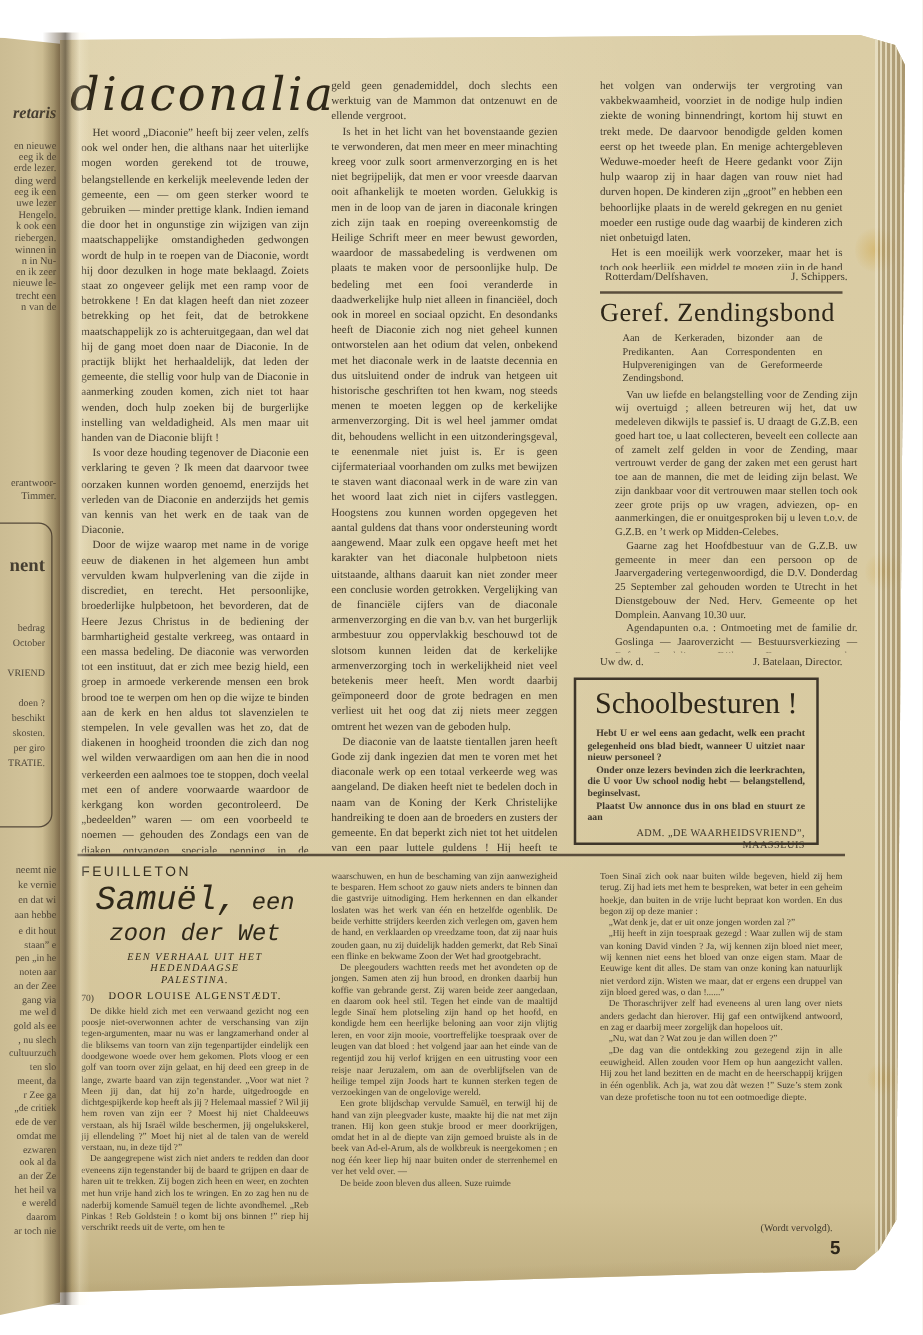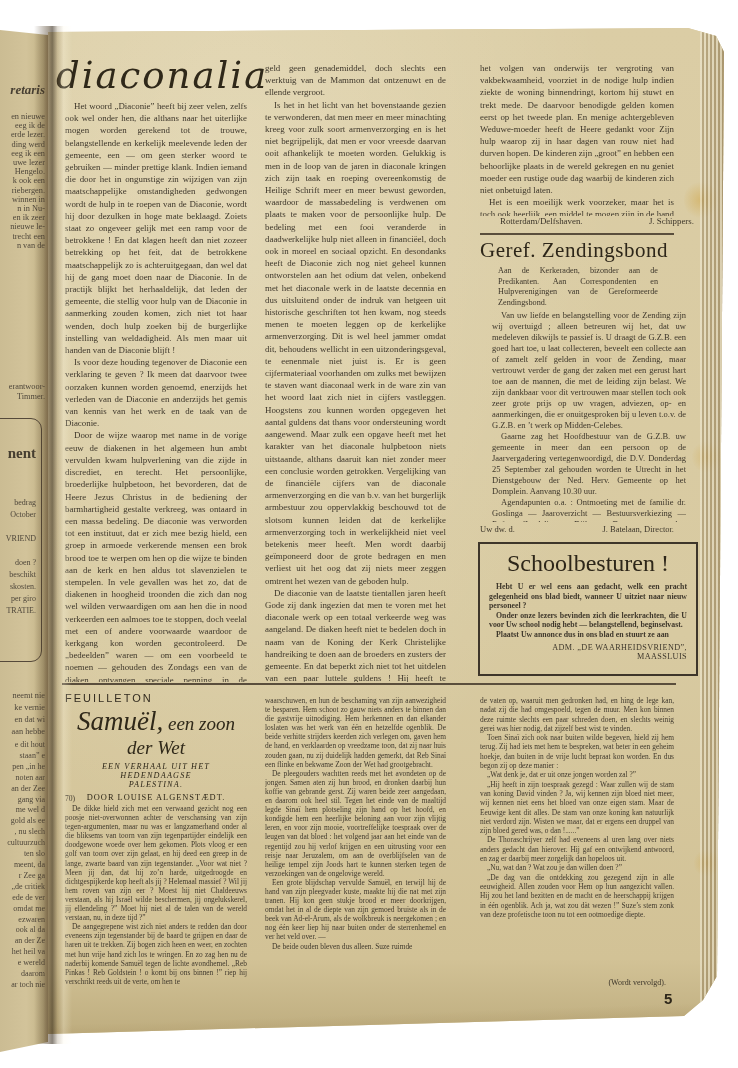--- a/index.html
+++ b/index.html
@@ -64,21 +64,21 @@
 
   .advert{position:absolute;border:2px solid #3e362a;padding:6px 9px 4px 9px;box-sizing:border-box;}
   .advert-title{font-size:24px;text-align:center;color:#2d2619;margin:0 0 5px 0;font-family:"Liberation Serif",serif;}
   .advert-lines{font-size:7.8px;line-height:9.6px;text-align:justify;color:#3e372b;}
   .advert-lines p{margin:0;text-indent:7px;font-weight:bold;}
   .advert-addr{font-size:8.2px;text-align:right;color:#3e372b;margin-top:3px;letter-spacing:.4px;}
 
   .feuilleton-label{position:absolute;font-family:"Liberation Sans",sans-serif;font-weight:normal;
       font-size:11px;letter-spacing:2px;color:#332c20;text-align:left;}
   .sam-header{position:absolute;text-align:center;color:#2f2819;}
-  .sam-title{font-family:Liberation Serif, serif;font-style:italic;margin:0;}
+  .sam-title{font-family:Liberation Mono, monospace;font-style:italic;margin:0;}
   .sam-title .big{font-size:27px;}
   .sam-title .small{font-size:19px;}
   .sam-sub{font-size:8.2px;letter-spacing:1.2px;margin:3px 0 0 0;font-style:italic;}
   .sam-byline{font-size:8.4px;letter-spacing:1px;margin:4px 0 0 0;}
   .installment{font-size:7.6px;margin:0 0 1px 0;}
 
   .continuation-line{position:absolute;font-size:8px;color:#3e372b;text-align:right;}
   .page-number{position:absolute;font-family:"Liberation Sans",sans-serif;font-weight:bold;
       font-size:15px;color:#2d2619;}
 </style>
@@ -172,39 +172,39 @@
         <p>geld geen genademiddel, doch slechts een werktuig van de Mammon dat ontzenuwt en de ellende vergroot.</p>
         <p>Is het in het licht van het bovenstaande gezien te verwonderen, dat men meer en meer minachting kreeg voor zulk soort armenverzorging en is het niet begrijpelijk, dat men er voor vreesde daarvan ooit afhankelijk te moeten worden. Gelukkig is men in de loop van de jaren in diaconale kringen zich zijn taak en roeping overeenkomstig de Heilige Schrift meer en meer bewust geworden, waardoor de massabedeling is verdwenen om plaats te maken voor de persoonlijke hulp. De bedeling met een fooi veranderde in daadwerkelijke hulp niet alleen in financiëel, doch ook in moreel en sociaal opzicht. En desondanks heeft de Diaconie zich nog niet geheel kunnen ontworstelen aan het odium dat velen, onbekend met het diaconale werk in de laatste decennia en dus uitsluitend onder de indruk van hetgeen uit historische geschriften tot hen kwam, nog steeds menen te moeten leggen op de kerkelijke armenverzorging. Dit is wel heel jammer omdat dit, behoudens wellicht in een uitzonderingsgeval, te eenenmale niet juist is. Er is geen cijfermateriaal voorhanden om zulks met bewijzen te staven want diaconaal werk in de ware zin van het woord laat zich niet in cijfers vastleggen. Hoogstens zou kunnen worden opgegeven het aantal guldens dat thans voor ondersteuning wordt aangewend. Maar zulk een opgave heeft met het karakter van het diaconale hulpbetoon niets uitstaande, althans daaruit kan niet zonder meer een conclusie worden getrokken. Vergelijking van de financiële cijfers van de diaconale armenverzorging en die van b.v. van het burgerlijk armbestuur zou oppervlakkig beschouwd tot de slotsom kunnen leiden dat de kerkelijke armenverzorging toch in werkelijkheid niet veel betekenis meer heeft. Men wordt daarbij geïmponeerd door de grote bedragen en men verliest uit het oog dat zij niets meer zeggen omtrent het wezen van de geboden hulp.</p>
         <p>De diaconie van de laatste tientallen jaren heeft Gode zij dank ingezien dat men te voren met het diaconale werk op een totaal verkeerde weg was aangeland. De diaken heeft niet te bedelen doch in naam van de Koning der Kerk Christelijke handreiking te doen aan de broeders en zusters der gemeente. En dat beperkt zich niet tot het uitdelen van een paar luttele guldens ! Hij heeft te bevorderen dat in zijn bediening uitschittert de barmhartigheid van de Heere Jezus Christus. Dat is persoonlijk werk bij uitnemendheid. De diaken is in het gezin van de weduwe met hare opgroeiende kinderen niet alleen een gaarne geziene gast doch men ziet in hem de vertrouwensman waarmede men de moeilijkheden zowel van materiele als van geestelijke aard kan bespreken en overleggen. De diaken staat hen met raad en daad ter zijde, zoekt wegen voor een juiste opvoeding der kinderen, tracht hen zo nodig te helpen bij het verkrijgen van een plaats in de maatschappij, tracht wegen te ontsluiten voor</p>
       </div>
 
     <div class="colbox body-lg cont" style="left:432px;top:34px;width:194px;height:154px;">
         <p>het volgen van onderwijs ter vergroting van vakbekwaamheid, voorziet in de nodige hulp indien ziekte de woning binnendringt, kortom hij stuwt en trekt mede. De daarvoor benodigde gelden komen eerst op het tweede plan. En menige achtergebleven Weduwe-moeder heeft de Heere gedankt voor Zijn hulp waarop zij in haar dagen van rouw niet had durven hopen. De kinderen zijn „groot” en hebben een behoorlijke plaats in de wereld gekregen en nu geniet moeder een rustige oude dag waarbij de kinderen zich niet onbetuigd laten.</p>
         <p>Het is een moeilijk werk voorzeker, maar het is toch ook heerlijk, een middel te mogen zijn in de hand van Hem, Die een Man der weduwen en een Vader der wezen wil zijn.</p>
       </div>
 
-    <div class="sig-row" style="left:452px;top:188px;width:194px;gap:44px;">
+    <div class="sig-row" style="left:436px;top:188px;width:194px;gap:44px;">
       <span>Rotterdam/Delfshaven.</span>
       <span>J. Schippers.</span>
     </div>
 
     <div class="rule" style="left:432px;top:205px;width:194px;"></div>
     <div class="gz-title" style="left:432px;top:210px;font-family:Liberation Serif, serif;">Geref. Zendingsbond</div>
     <div class="gz-salutation" style="left:450px;top:238px;width:160px;">Aan de Kerkeraden, bizonder aan de Predikanten. Aan Correspondenten en Hulpverenigingen van de Gereformeerde Zendingsbond.</div>
     <div class="colbox body-lg" style="left:444px;top:282px;width:194px;height:212px;font-size:8.5px;line-height:11px;">
         <p>Van uw liefde en belangstelling voor de Zending zijn wij overtuigd ; alleen betreuren wij het, dat uw medeleven dikwijls te passief is. U draagt de G.Z.B. een goed hart toe, u laat collecteren, beveelt een collecte aan of zamelt zelf gelden in voor de Zending, maar vertrouwt verder de gang der zaken met een gerust hart toe aan de mannen, die met de leiding zijn belast. We zijn dankbaar voor dit vertrouwen maar stellen toch ook zeer grote prijs op uw vragen, adviezen, op- en aanmerkingen, die er onuitgesproken bij u leven t.o.v. de G.Z.B. en ’t werk op Midden-Celebes.</p>
         <p>Gaarne zag het Hoofdbestuur van de G.Z.B. uw gemeente in meer dan een persoon op de Jaarvergadering vertegenwoordigd, die D.V. Donderdag 25 September zal gehouden worden te Utrecht in het Dienstgebouw der Ned. Herv. Gemeente op het Domplein. Aanvang 10.30 uur.</p>
         <p>Agendapunten o.a. : Ontmoeting met de familie dr. Goslinga — Jaaroverzicht — Bestuursverkiezing — Referaat Zendeling van Dijk over „De voortgang van het Evangelie onder de Toradja’s”.</p>
       </div>
     <div class="sig-row" style="left:432px;top:496px;width:194px;font-size:8.5px;gap:24px;">
       <span>Uw dw. d.</span>
       <span>J. Batelaan, Director.</span>
     </div>
 
-    <div class="advert" style="left:430px;top:514px;width:220px;height:134px;">
+    <div class="advert" style="left:411px;top:514px;width:196px;height:134px;">
       <p class="advert-title">Schoolbesturen !</p>
       <div class="advert-lines">
           <p>Hebt U er wel eens aan gedacht, welk een pracht gelegenheid ons blad biedt, wanneer U uitziet naar nieuw personeel ?</p>
           <p>Onder onze lezers bevinden zich die leerkrachten, die U voor Uw school nodig hebt — belangstellend, beginselvast.</p>
           <p>Plaatst Uw annonce dus in ons blad en stuurt ze aan</p>
         </div>
       <div class="advert-addr">ADM. „DE WAARHEIDSVRIEND”,</div>
       <div class="advert-addr" style="margin-top:0;">MAASSLUIS</div>
     </div>
 
@@ -223,25 +223,24 @@
       <div class="body-sm">
           <p>De dikke hield zich met een verwaand gezicht nog een poosje niet-overwonnen achter de verschansing van zijn tegen-argumenten, maar nu was er langzamerhand onder al die bliksems van toorn van zijn tegenpartijder eindelijk een doodgewone woede over hem gekomen. Plots vloog er een golf van toorn over zijn gelaat, en hij deed een greep in de lange, zwarte baard van zijn tegenstander. „Voor wat niet ? Meen jij dan, dat hij zo’n harde, uitgedroogde en dichtgespijkerde kop heeft als jij ? Helemaal massief ? Wil jij hem roven van zijn eer ? Moest hij niet Chaldeeuws verstaan, als hij Israël wilde beschermen, jij ongelukskerel, jij ellendeling ?” Moet hij niet al de talen van de wereld verstaan, nu, in deze tijd ?”</p>
           <p>De aangegrepene wist zich niet anders te redden dan door eveneens zijn tegenstander bij de baard te grijpen en daar de haren uit te trekken. Zij bogen zich heen en weer, en zochten met hun vrije hand zich los te wringen. En zo zag hen nu de naderbij komende Samuël tegen de lichte avondhemel. „Reb Pinkas ! Reb Goldstein ! o komt bij ons binnen !” riep hij verschrikt reeds uit de verte, om hen te</p>
         </div>
     </div>
 
     <div class="colbox body-sm cont" style="left:217px;top:668px;width:181px;height:330px;">
         <p>waarschuwen, en hun de beschaming van zijn aanwezigheid te besparen. Hem schoot zo gauw niets anders te binnen dan die gastvrije uitnodiging. Hem herkennen en dan elkander loslaten was het werk van één en hetzelfde ogenblik. De beide verhitte strijders keerden zich verlegen om, gaven hem de hand, en verklaarden op vreedzame toon, dat zij naar huis zouden gaan, nu zij duidelijk hadden gemerkt, dat Reb Sinaï een flinke en bekwame Zoon der Wet had grootgebracht.</p>
         <p>De pleegouders wachtten reeds met het avondeten op de jongen. Samen aten zij hun brood, en dronken daarbij hun koffie van gebrande gerst. Zij waren beide zeer aangedaan, en daarom ook heel stil. Tegen het einde van de maaltijd legde Sinaï hem plotseling zijn hand op het hoofd, en kondigde hem een heerlijke beloning aan voor zijn vlijtig leren, en voor zijn mooie, voortreffelijke toespraak over de leugen van dat bloed : het volgend jaar aan het einde van de regentijd zou hij verlof krijgen en een uitrusting voor een reisje naar Jeruzalem, om aan de overblijfselen van de heilige tempel zijn Joods hart te kunnen sterken tegen de verzoekingen van de ongelovige wereld.</p>
         <p>Een grote blijdschap vervulde Samuël, en terwijl hij de hand van zijn pleegvader kuste, maakte hij die nat met zijn tranen. Hij kon geen stukje brood er meer doorkrijgen, omdat het in al de diepte van zijn gemoed bruiste als in de beek van Ad-el-Arum, als de wolkbreuk is neergekomen ; en nog één keer liep hij naar buiten onder de sterrenhemel en ver het veld over. —</p>
-        <p>De beide ouden bleven dus alleen. Suze ruimde</p>
+        <p>De beide zoon bleven dus alleen. Suze ruimde</p>
       </div>
 
     <div class="colbox body-sm cont" style="left:432px;top:668px;width:194px;height:282px;line-height:9.3px;">
-        <p>de vaten op, waaruit men gedronken had, en hing de lege kan, nadat zij die had omgespoeld, tegen de muur. Men kon binnen deze ruimte slechts een paar schreden doen, en slechts weinig gerei was hier nodig, dat zijzelf best wist te vinden.</p>
         <p>Toen Sinaï zich ook naar buiten wilde begeven, hield zij hem terug. Zij had iets met hem te bespreken, wat beter in een geheim hoekje, dan buiten in de vrije lucht bepraat kon worden. En dus begon zij op deze manier :</p>
         <p>„Wat denk je, dat er uit onze jongen worden zal ?”</p>
         <p>„Hij heeft in zijn toespraak gezegd : Waar zullen wij de stam van koning David vinden ? Ja, wij kennen zijn bloed niet meer, wij kennen niet eens het bloed van onze eigen stam. Maar de Eeuwige kent dit alles. De stam van onze koning kan natuurlijk niet verdord zijn. Wisten we maar, dat er ergens een druppel van zijn bloed gered was, o dan !......”</p>
         <p>De Thoraschrijver zelf had eveneens al uren lang over niets anders gedacht dan hierover. Hij gaf een ontwijkend antwoord, en zag er daarbij meer zorgelijk dan hopeloos uit.</p>
         <p>„Nu, wat dan ? Wat zou je dan willen doen ?”</p>
         <p>„De dag van die ontdekking zou gezegend zijn in alle eeuwigheid. Allen zouden voor Hem op hun aangezicht vallen. Hij zou het land bezitten en de macht en de heerschappij krijgen in één ogenblik. Ach ja, wat zou dàt wezen !” Suze’s stem zonk van deze profetische toon nu tot een ootmoedige diepte.</p>
       </div>
 
     <div class="continuation-line" style="left:432px;top:950px;width:186px;">(Wordt vervolgd).</div>
     <div class="page-number" style="left:616px;top:962px;">5</div>

